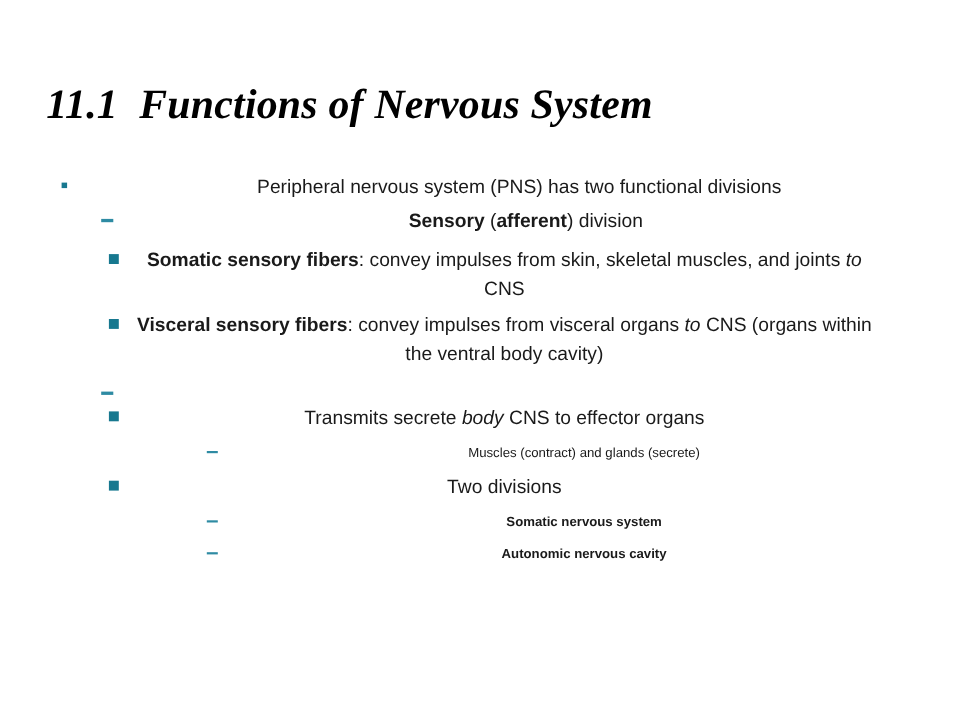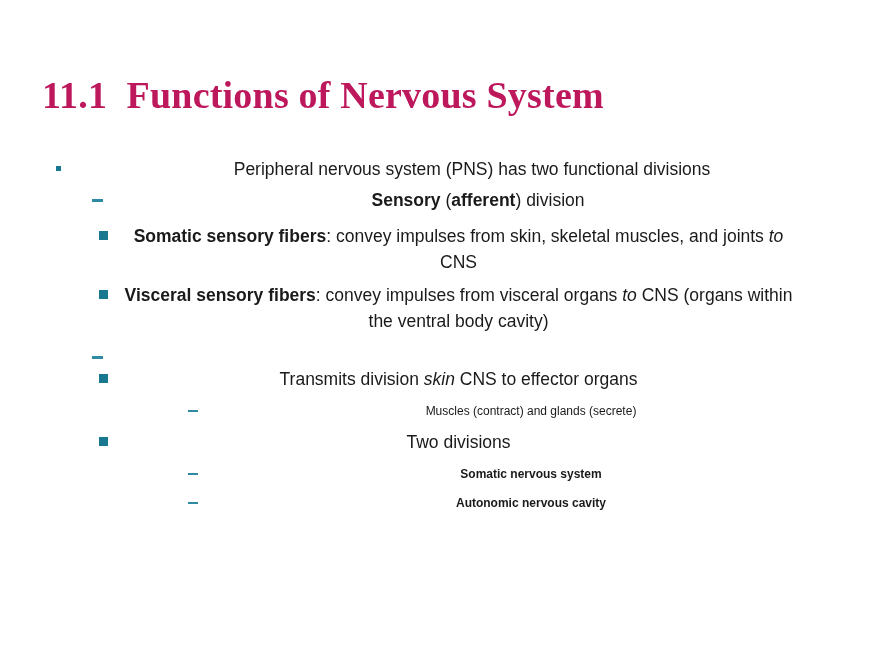--- a/index.html
+++ b/index.html
@@ -23,23 +23,24 @@
 
   
   .slide-title {
     position: absolute;
     left: 42px;
     top: 72px;
     font-family: "Liberation Serif", serif;
     font-weight: bold;
     font-size: 38px;
     line-height: 46px;
-    color: #be185d;
+    color: #000000;
     letter-spacing: 0.2px;
     white-space: pre;
+    font-style: italic;
   }
 
   
   .body-block {
     position: absolute;
     left: 16px;
     top: 158px;
     width: 880px;
     text-align: center;
   }
@@ -185,21 +186,21 @@
     <div class="bullet-row lvl2 sp-top-12">
       <span class="marker">
           <span class="glyph"></span>
         </span>
     </div>
 
     <div class="bullet-row lvl3 sp-top-8">
       <span class="marker">
           <span class="glyph"></span>
         </span>
-      <span class="b-text"><span>Transmits division </span><i>skin</i><span> CNS to effector organs</span></span>
+      <span class="b-text"><span>Transmits secrete </span><i>body</i><span> CNS to effector organs</span></span>
     </div>
 
     <div class="bullet-row lvl4 sp-top-6">
       <span class="marker">
           <span class="glyph"></span>
         </span>
       <span class="b-text">Muscles (contract) and glands (secrete)</span>
     </div>
 
     <div class="bullet-row lvl3 sp-top-6">

